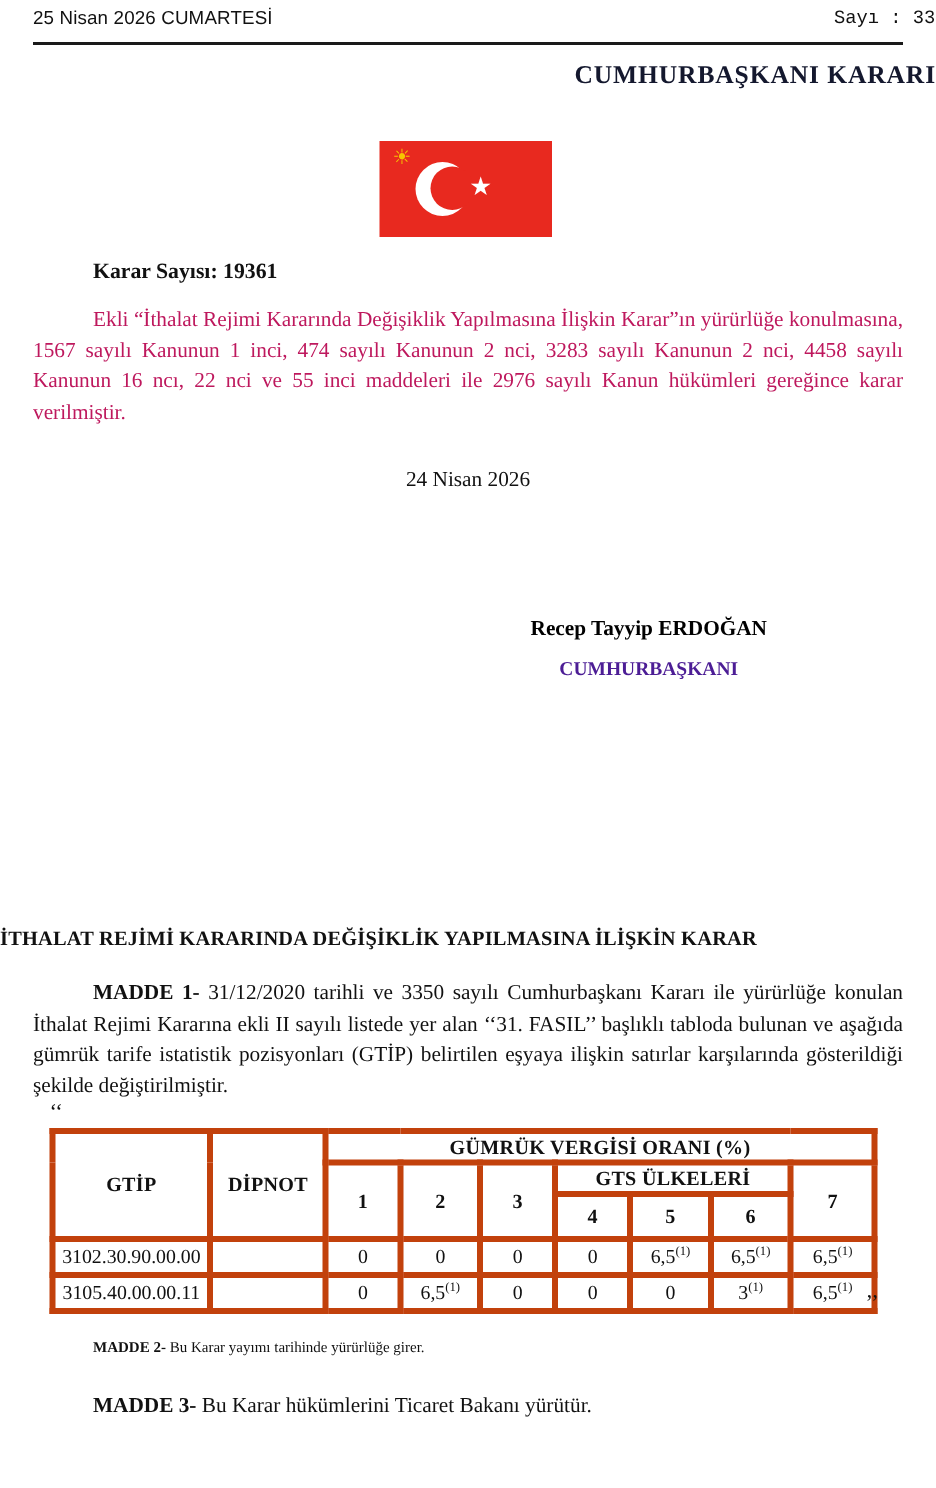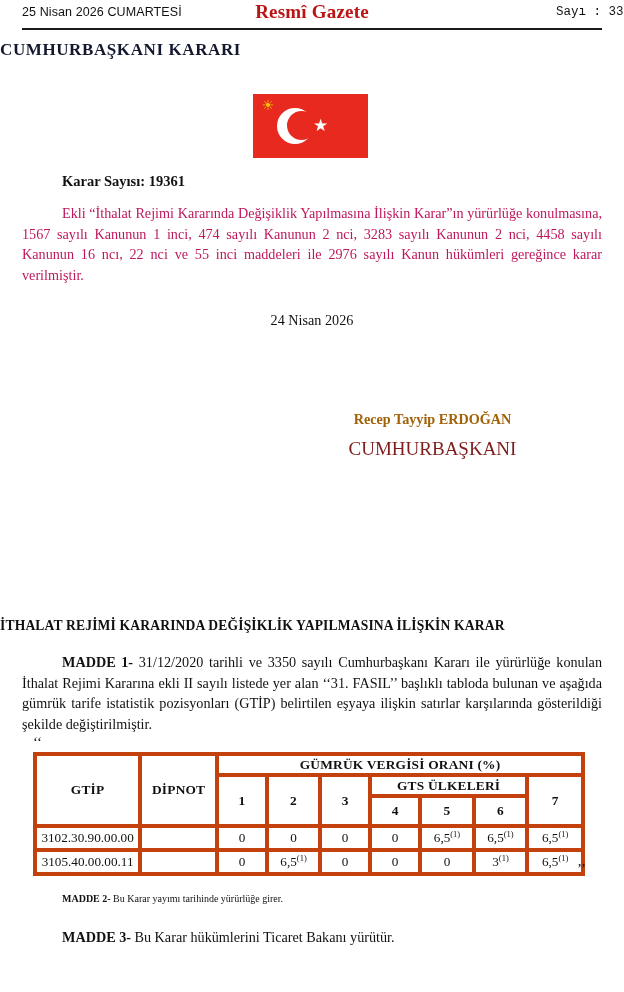--- a/index.html
+++ b/index.html
@@ -64,21 +64,21 @@
     height: 2px;
     background: #1a1a1a;
   }
 
   
   .decision-heading {
     position: absolute;
     left: 0;
     top: 40px;
     width: 624px;
-    text-align: left;
+    text-align: right;
     font-weight: bold;
     font-size: 17px;
     letter-spacing: 0.6px;
     color: #14182e;
   }
 
   
   .flag {
     position: absolute;
     left: 253px;
@@ -160,30 +160,31 @@
     color: #111;
   }
   .sign-name {
     position: absolute;
     left: 290px;
     top: 411px;
     width: 285px;
     text-align: center;
     font-weight: bold;
     font-size: 14.2px;
-    color: #a16207;
+    color: #000000;
   }
   .sign-role {
     position: absolute;
     left: 290px;
     top: 438px;
     width: 285px;
     text-align: center;
-    font-size: 19px;
-    color: #7f1d1d;
+    font-size: 13px;
+    color: #4c1d95;
+    font-weight: bold;
   }
 
   
   .annex-heading {
     position: absolute;
     left: 0;
     top: 618px;
     width: 624px;
     text-align: left;
     font-weight: bold;
@@ -281,21 +282,20 @@
     width: 540px;
     font-size: 14.2px;
     color: #111;
   }
 </style>
 </head>
 <body>
 
 <div class="masthead">
   <div class="masthead-date">25 Nisan 2026 CUMARTESİ</div>
-  <div class="masthead-title">Resmî Gazete</div>
   <div class="masthead-issue">Sayı : 33234</div>
   <div class="masthead-rule"></div>
 </div>
 
 <div class="decision-heading">CUMHURBAŞKANI KARARI</div>
 
 <div class="flag">
   <div class="flag-crescent"></div>
   <div class="flag-crescent-cut"></div>
   <div class="flag-star">★</div>

